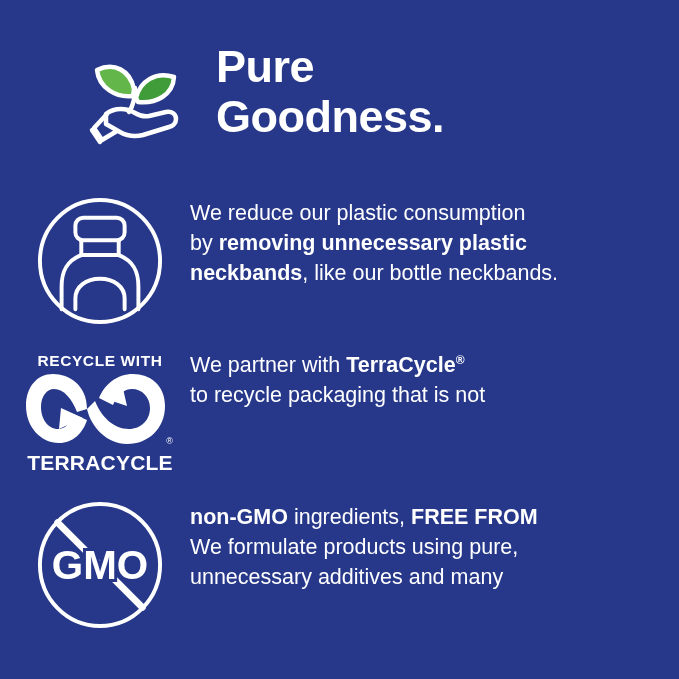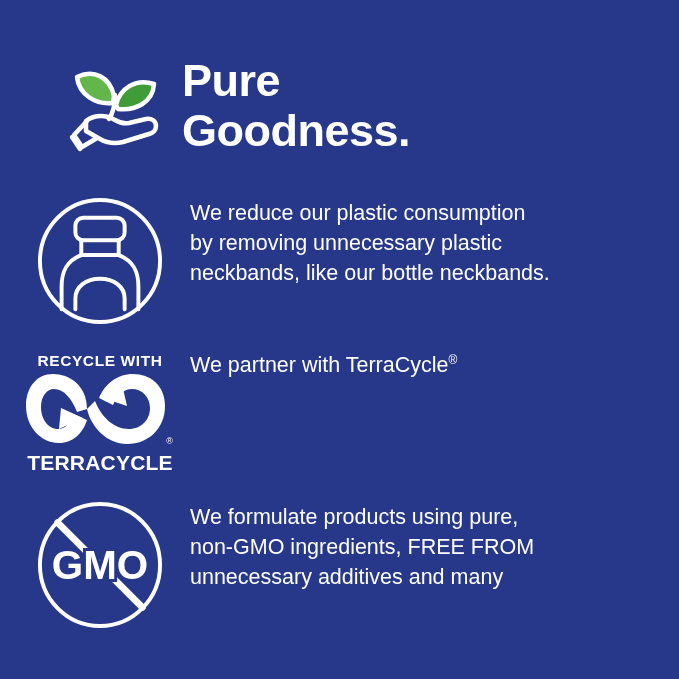--- a/index.html
+++ b/index.html
@@ -23,23 +23,24 @@
   }
 
   
   .header {
     position: absolute;
     left: 0;
     top: 26px;
     width: 679px;
     height: 130px;
     display: flex;
-    align-items: flex-end;
-    padding-left: 66px;
+    align-items: center;
+    padding-left: 86px;
     box-sizing: border-box;
+    gap: 14px;
   }
   .brand-mark {
     width: 102px;
     height: 105px;
     flex: 0 0 auto;
     margin-top: 11px;
   }
   .brand-title {
     margin-left: 14px;
     color: #FFFFFF;
@@ -76,21 +77,21 @@
     font-size: 21.5px;
     line-height: 30px;
     padding-top: 2px;
     max-width: 430px;
   }
   .feature-text .line {
     display: block;
     white-space: nowrap;
   }
   .feature-text b {
-    font-weight: normal;
+    font-weight: bold;
   }
   .sup {
     font-size: 12px;
     vertical-align: super;
     line-height: 0;
   }
 
   #feature-bottle  { top: 196px; }
   #feature-terracycle { top: 348px; }
   #feature-gmo     { top: 500px; }
@@ -199,31 +200,32 @@
 
             <polygon points="96,8 102,34 78,26" fill="#FFFFFF"></polygon>
           </svg>
           <span class="tc-reg">®</span>
         </div>
         <div class="tc-bottom">TERRACYCLE</div>
       </div>
     </div>
     <div class="feature-text">
       <span class="line">We partner with <b>TerraCycle</b><b class="sup">®</b></span>
+      <span class="line">to recycle packaging that is not</span>
     </div>
   </div>
 
   <div class="feature" id="feature-gmo">
     <div class="feature-icon">
       <svg viewBox="0 0 130 132" width="128" height="130" aria-hidden="true">
         <ellipse cx="65" cy="66" rx="61" ry="62" fill="none" stroke="#FFFFFF" stroke-width="4"></ellipse>
         <line x1="22" y1="23" x2="108" y2="109" stroke="#FFFFFF" stroke-width="7" stroke-linecap="round"></line>
         <text x="65" y="80" text-anchor="middle" font-family="Liberation Sans, sans-serif" font-size="41" font-weight="bold" fill="#FFFFFF" stroke="#27388A" stroke-width="6" paint-order="stroke">GMO</text>
       </svg>
     </div>
     <div class="feature-text">
+        <span class="line"><b>non-GMO</b><span> ingredients, </span><b>FREE FROM</b></span>
         <span class="line"><span>We formulate products using pure,</span></span>
-        <span class="line"><b>non-GMO</b><span> ingredients, </span><b>FREE FROM</b></span>
         <span class="line"><span>unnecessary additives and many</span></span>
       </div>
   </div>
 
 </div>
 
 </body></html>

